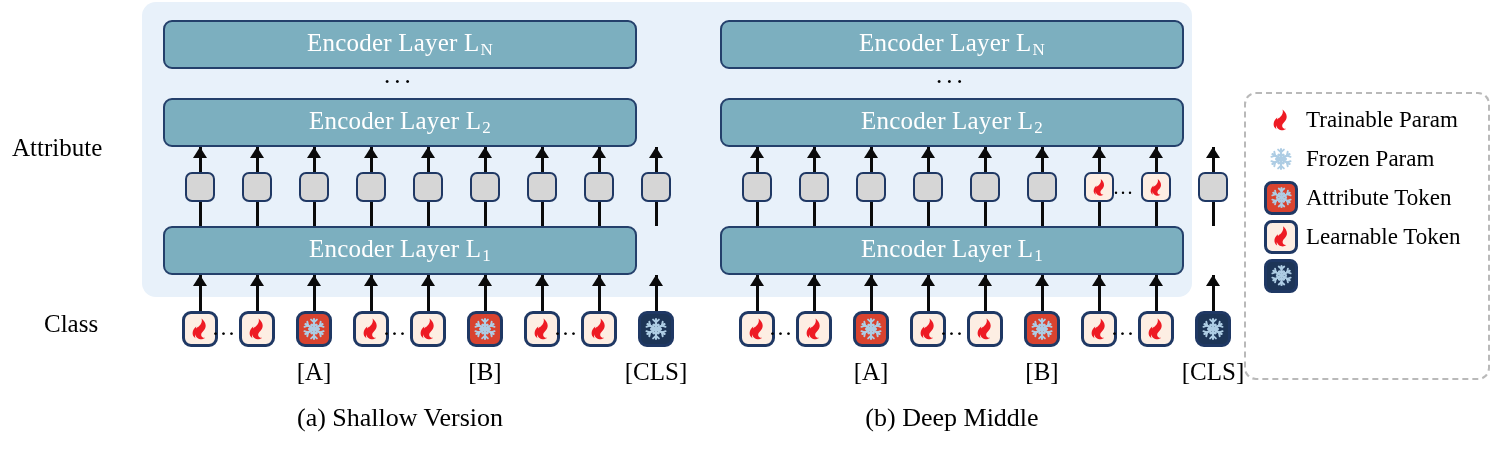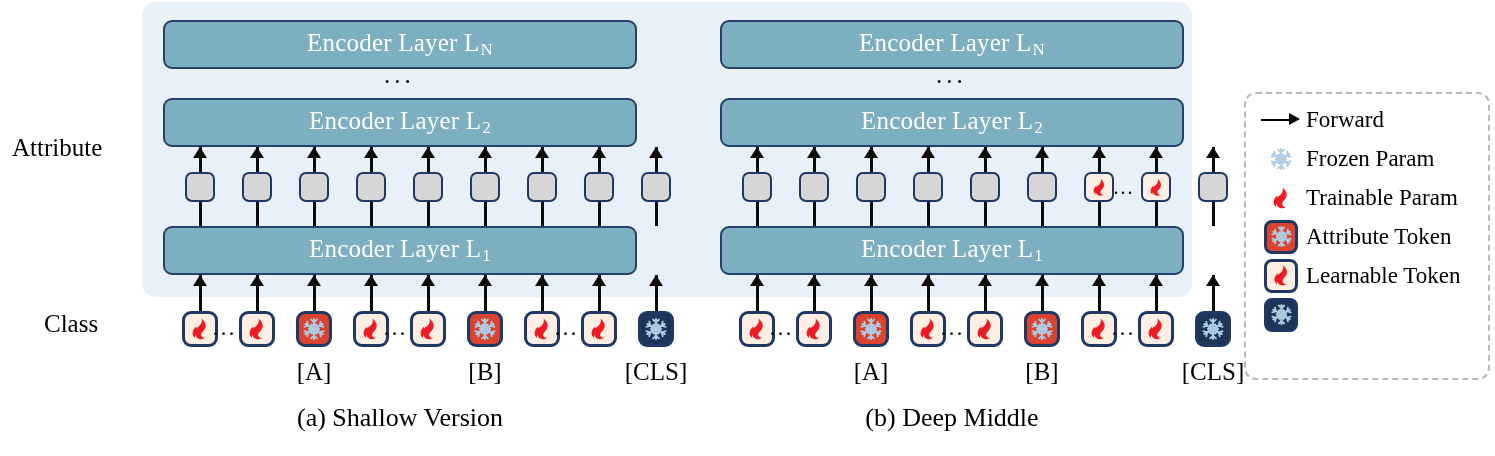--- a/index.html
+++ b/index.html
@@ -629,26 +629,26 @@
       <div class="tdots" style="left: 769.5px; top: 315px;">...</div>
       <div class="tdots" style="left: 940.5px; top: 315px;">...</div>
       <div class="tdots" style="left: 1111.5px; top: 315px;">...</div>
       <div class="caption" style="left: 732px; top: 403px; width: 440px;">(b) Deep Middle</div>
     </div>
 
   <div class="legend">
     <div id="legend-host">
         <div class="legend-row">
           <div class="legend-ico">
-            <div class="fwd-arrow">
-              <div class="shaft"></div>
-              <div class="head"></div>
-            </div>
+            <svg class="glyph" viewBox="0 0 24 24">
+              <path fill="#ee1b24" d="M13.6 1.4c.9 3.1-.4 5.3-2 7.1-1.7 1.9-3.7 3.5-4.4 6.1-.9 3.3 1 6.4 4 7.4 2.2.7 4.3.2 5.8-1.2-2.3.2-3.6-1-3.8-2.6-.2-1.6.8-2.8 1.9-4 1.5-1.6 2.6-3.3 2.6-5.5 0-2.6-1.6-5.2-4.1-7.3z"></path>
+              <path fill="#ee1b24" d="M8.2 9.6C6.4 11.3 5.1 13 4.7 15.1c-.5 2.6.7 5 2.8 6.2-.8-1.8-.6-3.5.4-5.1.9-1.5 2.2-2.7 2.6-4.4.2-.9.1-1.6-.3-2.2-.5.7-1.2 1.3-2 2z"></path>
+            </svg>
           </div>
-          <div class="legend-text">Forward</div>
+          <div class="legend-text">Trainable Param</div>
         </div>
         <div class="legend-row">
           <div class="legend-ico">
             <svg class="glyph" viewBox="0 0 24 24">
               <g stroke="#aecde4" stroke-width="1.9" stroke-linecap="round" fill="none">
                 <g transform="rotate(0 12 12)">
                   <line x1="12" y1="2.2" x2="12" y2="21.8"></line>
                   <line x1="12" y1="5.2" x2="9.1" y2="2.6"></line>
                   <line x1="12" y1="5.2" x2="14.9" y2="2.6"></line>
                   <line x1="12" y1="9.4" x2="9.9" y2="7.5"></line>
@@ -689,29 +689,20 @@
                   <line x1="12" y1="9.4" x2="9.9" y2="7.5"></line>
                   <line x1="12" y1="9.4" x2="14.1" y2="7.5"></line>
                 </g>
               </g>
             </svg>
           </div>
           <div class="legend-text">Frozen Param</div>
         </div>
         <div class="legend-row">
           <div class="legend-ico">
-            <svg class="glyph" viewBox="0 0 24 24">
-              <path fill="#ee1b24" d="M13.6 1.4c.9 3.1-.4 5.3-2 7.1-1.7 1.9-3.7 3.5-4.4 6.1-.9 3.3 1 6.4 4 7.4 2.2.7 4.3.2 5.8-1.2-2.3.2-3.6-1-3.8-2.6-.2-1.6.8-2.8 1.9-4 1.5-1.6 2.6-3.3 2.6-5.5 0-2.6-1.6-5.2-4.1-7.3z"></path>
-              <path fill="#ee1b24" d="M8.2 9.6C6.4 11.3 5.1 13 4.7 15.1c-.5 2.6.7 5 2.8 6.2-.8-1.8-.6-3.5.4-5.1.9-1.5 2.2-2.7 2.6-4.4.2-.9.1-1.6-.3-2.2-.5.7-1.2 1.3-2 2z"></path>
-            </svg>
-          </div>
-          <div class="legend-text">Trainable Param</div>
-        </div>
-        <div class="legend-row">
-          <div class="legend-ico">
             <div class="legend-box attr">
               <svg class="glyph" viewBox="0 0 24 24">
                 <g stroke="#aecde4" stroke-width="1.9" stroke-linecap="round" fill="none">
                   <g transform="rotate(0 12 12)">
                     <line x1="12" y1="2.2" x2="12" y2="21.8"></line>
                     <line x1="12" y1="5.2" x2="9.1" y2="2.6"></line>
                     <line x1="12" y1="5.2" x2="14.9" y2="2.6"></line>
                     <line x1="12" y1="9.4" x2="9.9" y2="7.5"></line>
                     <line x1="12" y1="9.4" x2="14.1" y2="7.5"></line>
                   </g>

